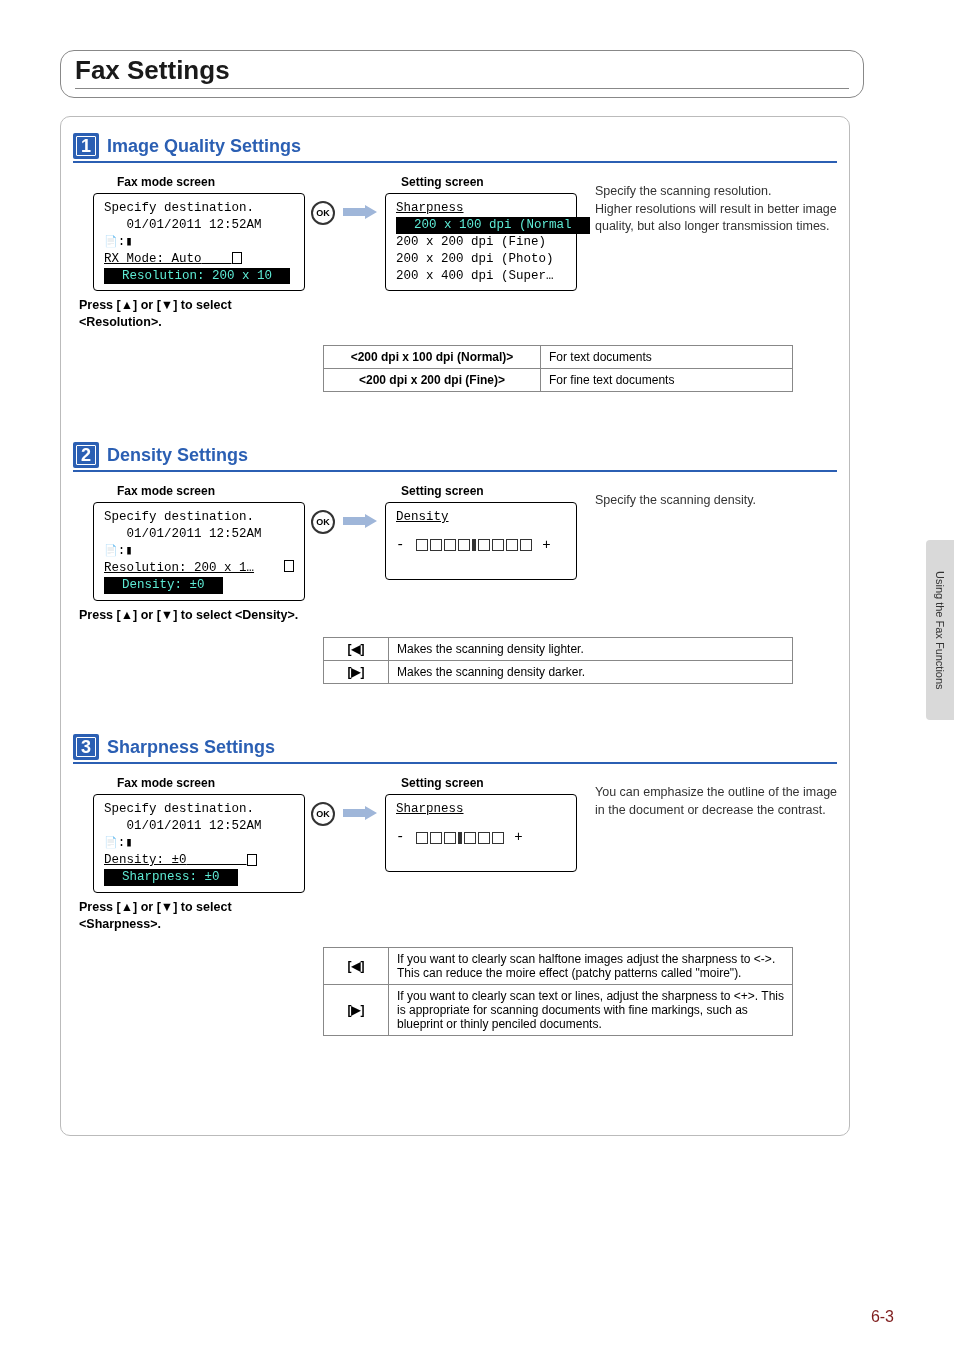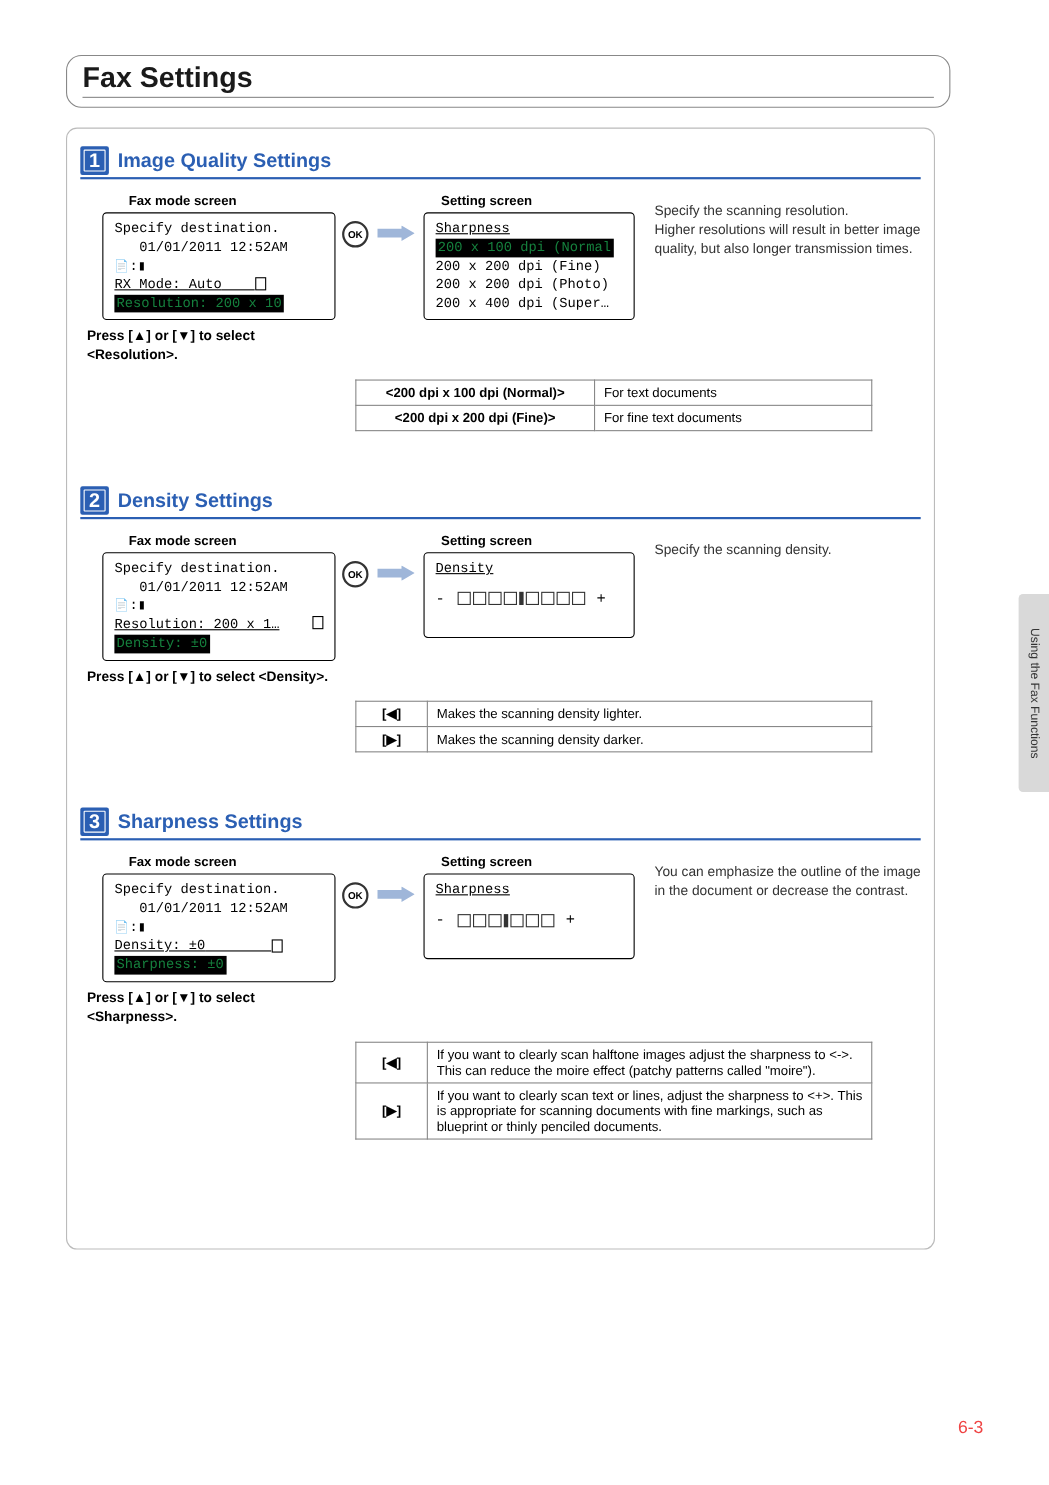--- a/index.html
+++ b/index.html
@@ -98,22 +98,22 @@
     font-family: "Courier New", monospace;
     font-size: 12.5px;
     line-height: 1.35;
     width: 190px;
     margin-left: 20px;
     position: relative;
   }
   .lcd .line { white-space: pre; }
   .lcd .sel {
     background: #000;
-    color: #15803d;
-    padding: 0 2px;
+    color: #5eead4;
+    padding: 0 18px;
     display: inline-block;
   }
   .lcd .ul { text-decoration: underline; }
   .lcd-sm {
     width: 170px;
     margin-left: 0;
   }
   .ok-btn {
     display: inline-flex;
     align-items: center;
@@ -191,23 +191,23 @@
     justify-content: center;
   }
   .side-tab span {
     writing-mode: vertical-rl;
     font-size: 11px;
     color: #333;
   }
   .page-num {
     position: absolute;
     right: 60px;
-    bottom: 42px;
+    bottom: 24px;
     font-size: 16px;
-    color: #ef4444;
+    color: #7f1d1d;
   }
   .scroll-icon {
     display: inline-block;
     width: 8px;
     height: 10px;
     border: 1px solid #000;
     position: relative;
     vertical-align: middle;
   }
   .doc-icon::before { content: "📄"; font-size: 11px; }

